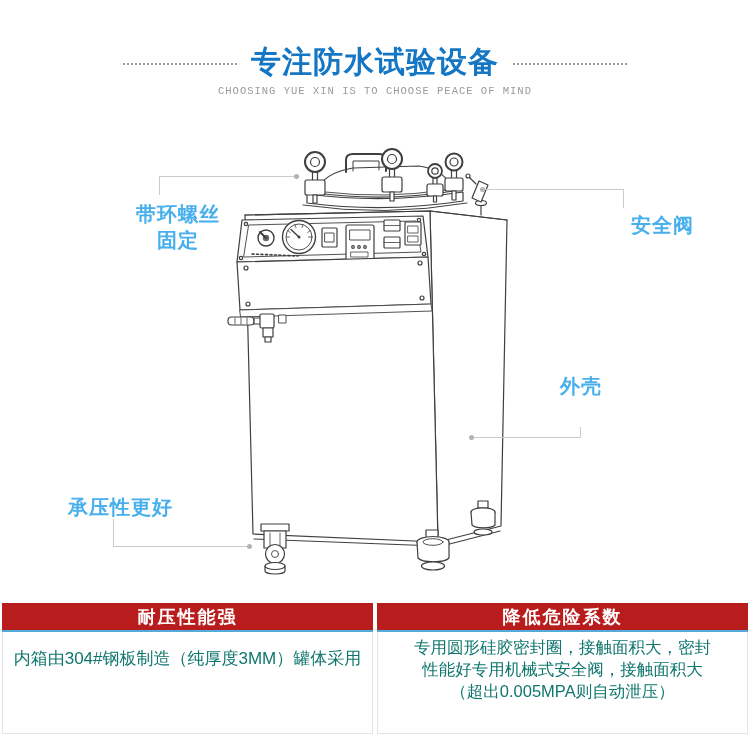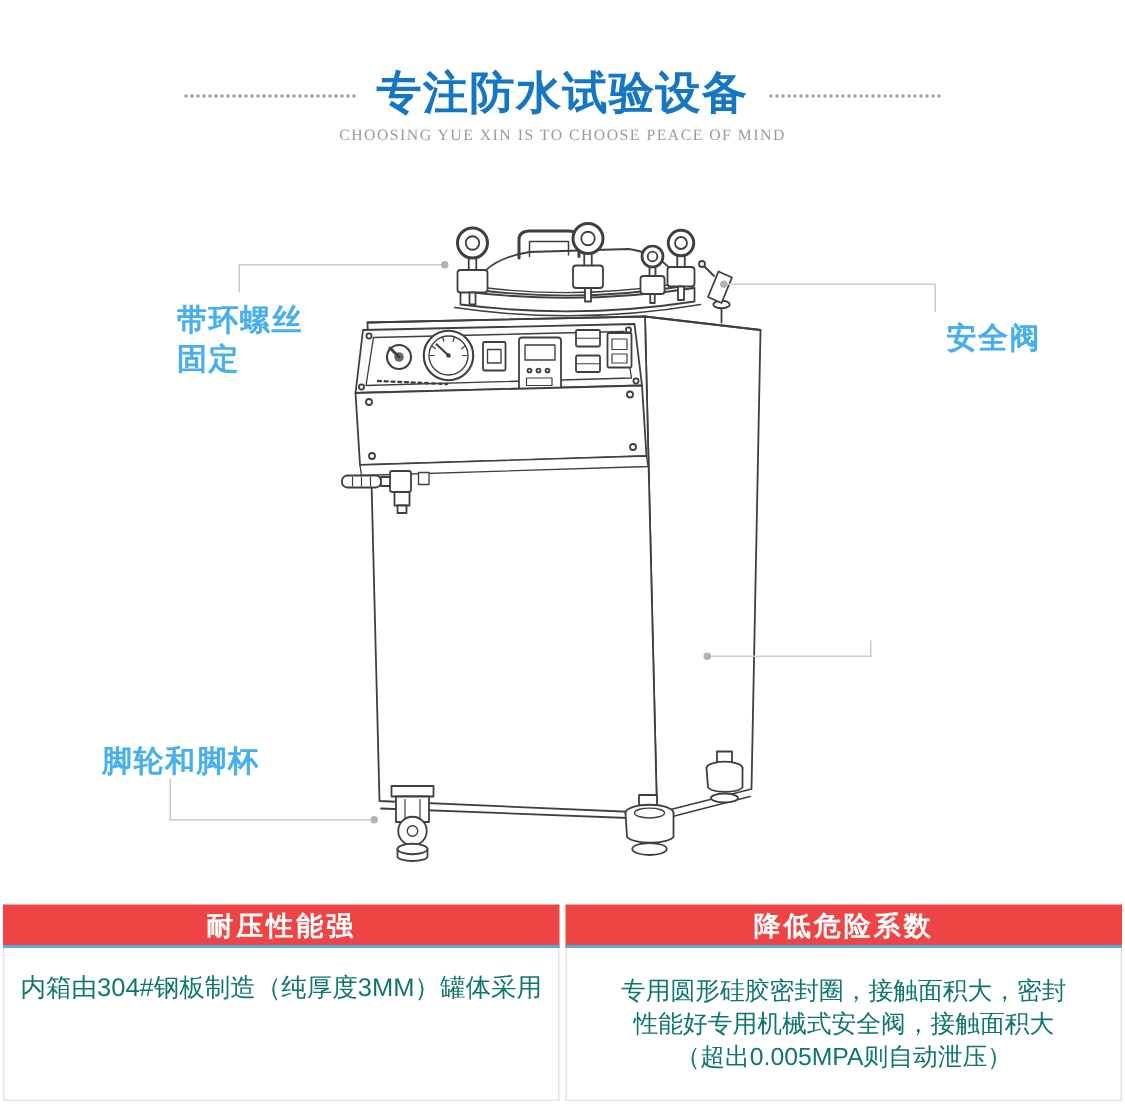--- a/index.html
+++ b/index.html
@@ -4,28 +4,28 @@
 <style>
   html,body{margin:0;padding:0;background:#fff;}
   .page{position:relative;width:750px;height:746px;background:#ffffff;overflow:hidden;
         font-family:"Liberation Sans","DejaVu Sans",sans-serif;}
 
   
   .title-row{position:absolute;top:42px;left:0;right:0;display:flex;align-items:center;justify-content:center;gap:14px;}
   .dotted{width:114px;height:0;border-top:2px dotted #9c9c9c;margin-top:3px;}
   .title{margin:0;font-size:30px;font-weight:bold;color:#1577C4;letter-spacing:1px;white-space:nowrap;}
   .subtitle{position:absolute;top:85px;left:0;right:0;text-align:center;
-            font-family:Liberation Serif, serif;
+            font-family:Liberation Mono, monospace;
             font-size:10.5px;color:#9a9a9a;letter-spacing:1px;}
 
   
   .machine-svg{position:absolute;left:195px;top:135px;}
 
   .callout{position:absolute;font-size:20px;font-weight:bold;color:#47AFEC;letter-spacing:1px;white-space:nowrap;}
-  .c-ring{left:118px;top:201px;width:120px;line-height:26px;}
+  .c-ring{left:118px;top:201px;width:120px;text-align:center;line-height:26px;}
   .c-valve{left:631px;top:212px;}
   .c-shell{left:522px;top:374px;width:118px;text-align:center;line-height:25px;}
   .c-caster{left:68px;top:494px;}
 
   .lead{position:absolute;background:#CBCBCB;}
   .dot{position:absolute;width:5px;height:5px;border-radius:50%;background:#b3b3b3;}
   .l1h{left:159px;top:176px;width:137px;height:1px;}
   .l1v{left:159px;top:176px;width:1px;height:19px;}
   .d1{left:294px;top:174px;}
   .l2h{left:484px;top:189px;width:139px;height:1px;}
@@ -34,26 +34,26 @@
   .l3h{left:474px;top:437px;width:107px;height:1px;}
   .l3v{left:580px;top:427px;width:1px;height:11px;}
   .d3{left:469px;top:435px;}
   .l4v{left:113px;top:519px;width:1px;height:28px;}
   .l4h{left:113px;top:546px;width:138px;height:1px;}
   .d4{left:247px;top:544px;}
 
   
   .panels{position:absolute;left:2px;top:603px;width:746px;display:flex;gap:4px;}
   .panel{flex:1;min-width:0;}
-  .panel-header{height:27px;background:#ef4444;border-bottom:2px solid #55AADC;color:#fff;
+  .panel-header{height:27px;background:#b91c1c;border-bottom:2px solid #55AADC;color:#fff;
                 font-size:18px;font-weight:bold;text-align:center;line-height:28px;letter-spacing:2px;}
   .panel-body{border:1px solid #E2E4E6;border-top:none;height:102px;box-sizing:border-box;
               text-align:center;color:#0f766e;}
   .panel-body.pb-left{padding-top:15px;font-size:17px;line-height:24px;}
-  .panel-body.pb-right{padding-top:18px;font-size:16.5px;line-height:22px;}
+  .panel-body.pb-right{padding-top:4px;font-size:16.5px;line-height:22px;}
 </style>
 </head>
 <body>
 
 <div class="page">
 
   <div class="title-row">
     <span class="dotted"></span>
     <h1 class="title">专注防水试验设备</h1>
     <span class="dotted"></span>
@@ -235,22 +235,23 @@
   <div class="lead l4v"></div>
   <div class="lead l4h"></div>
   <div class="dot d4"></div>
 
   <div class="callout c-ring">
     <div>带环螺丝</div>
     <div>固定</div>
   </div>
   <div class="callout c-valve">安全阀</div>
   <div class="callout c-shell">
-  </div>
-  <div class="callout c-caster">脚轮和脚杯</div>
+    <div>外壳</div>
+  </div>
+  <div class="callout c-caster">承压性更好</div>
 
   <div class="panels">
     <div class="panel">
       <div class="panel-header">耐压性能强</div>
       <div class="panel-body pb-left">
         <div>内箱由304#钢板制造（纯厚度3MM）罐体采用</div>
       </div>
     </div>
     <div class="panel">
       <div class="panel-header">降低危险系数</div>

